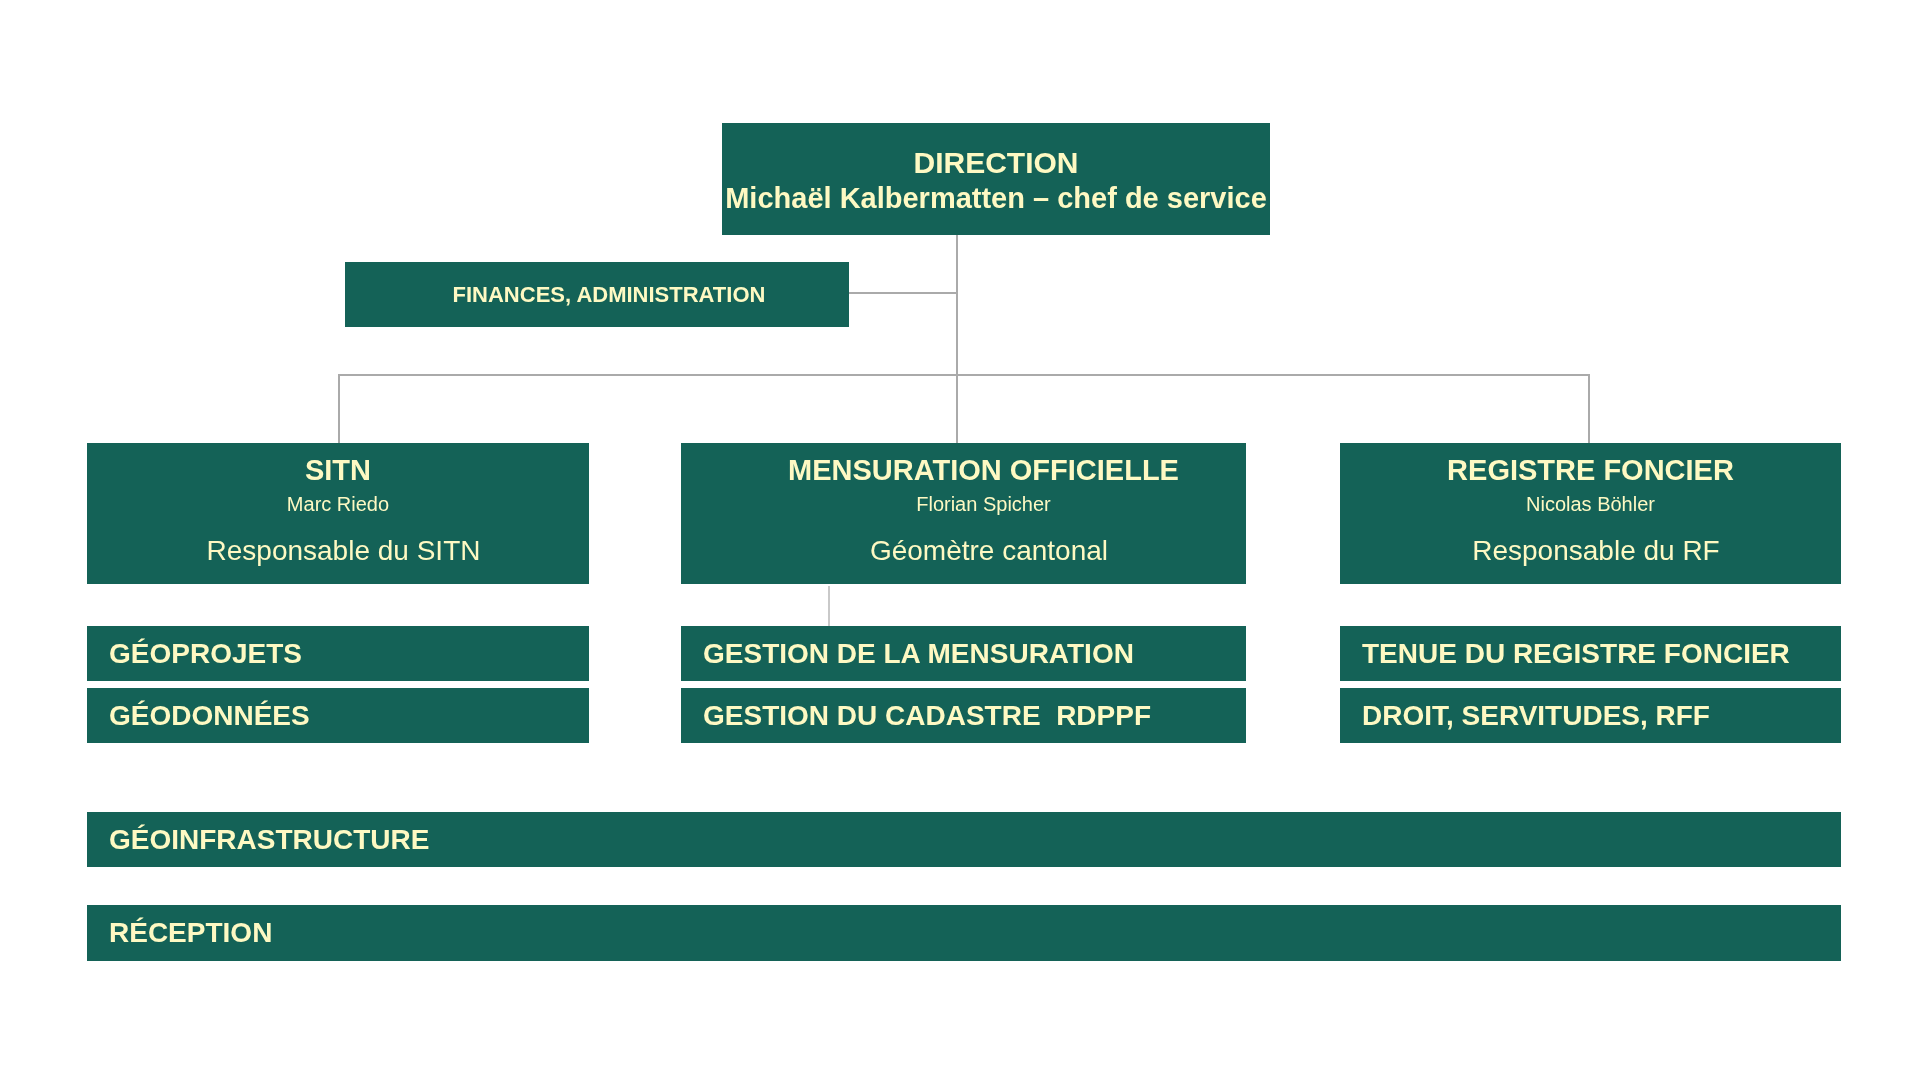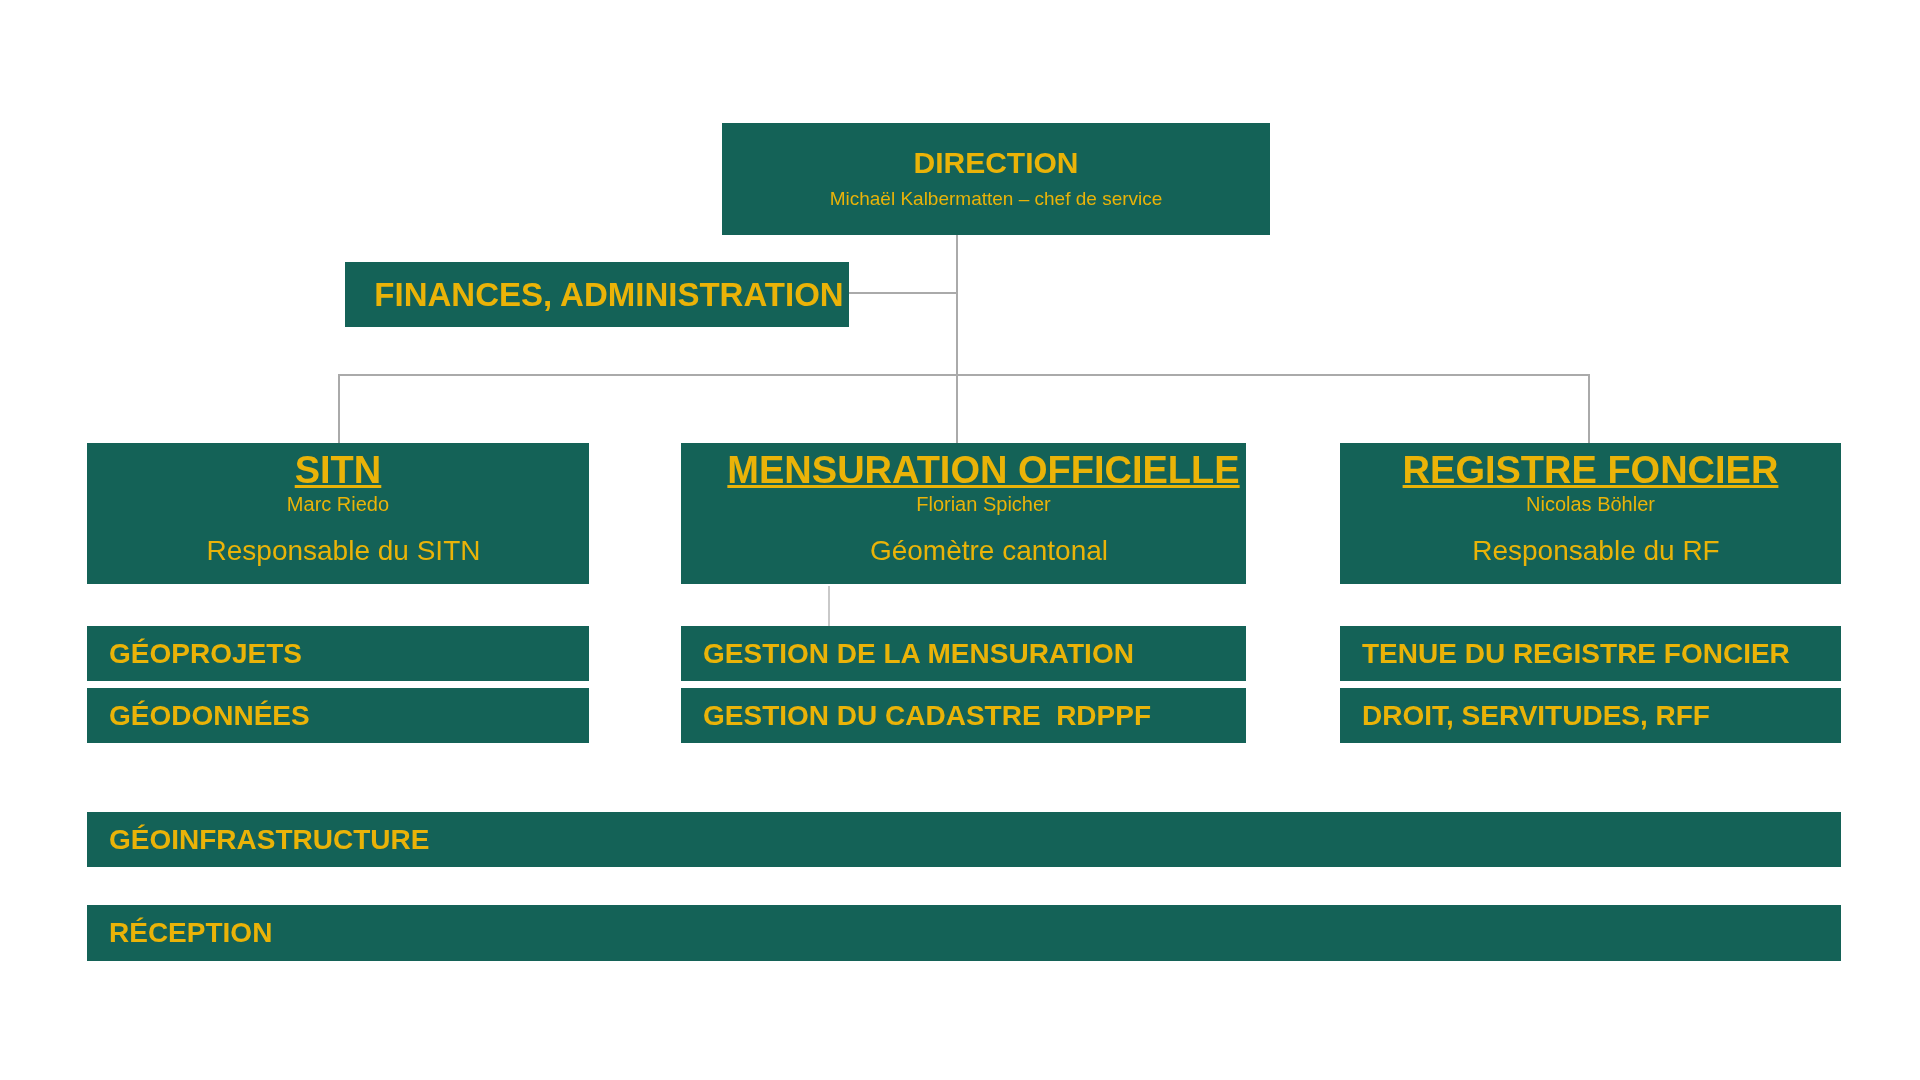--- a/index.html
+++ b/index.html
@@ -11,21 +11,21 @@
   .canvas {
     position: relative;
     width: 1920px;
     height: 1080px;
     background: #ffffff;
     overflow: hidden;
   }
   .box {
     position: absolute;
     background: #146257;
-    color: #eab308;
+    color: #fef9c3;
     box-sizing: border-box;
     display: flex;
     flex-direction: column;
     align-items: center;
     text-align: center;
   }
   .line {
     position: absolute;
     background: #aaaaaa;
   }
@@ -39,47 +39,47 @@
     width: 548px; height: 112px;
     justify-content: center;
     padding-top: 2px;
   }
   .direction-box .title {
     font-size: 30px;
     font-weight: bold;
     line-height: 36px;
   }
   .direction-box .subtitle {
-    font-size: 19px;
+    font-size: 29px;
     line-height: 35px;
+    font-weight: bold;
   }
 
   
   .finances-box {
     left: 345px; top: 262px;
     width: 504px; height: 65px;
     justify-content: center;
   }
   .finances-box .title {
-    font-size: 33px;
+    font-size: 22px;
     font-weight: bold;
     margin-left: 24px;
   }
 
   
   .dept-box {
     top: 443px;
     height: 141px;
     padding-top: 9px;
   }
   .dept-box .title {
-    font-size: 38px;
+    font-size: 29px;
     font-weight: bold;
     line-height: 36px;
-    text-decoration: underline;
   }
   .dept-box .name {
     font-size: 20px;
     line-height: 33px;
   }
   .dept-box .role {
     font-size: 28px;
     line-height: 33px;
     margin-top: 13px;
     margin-left: 11px;

